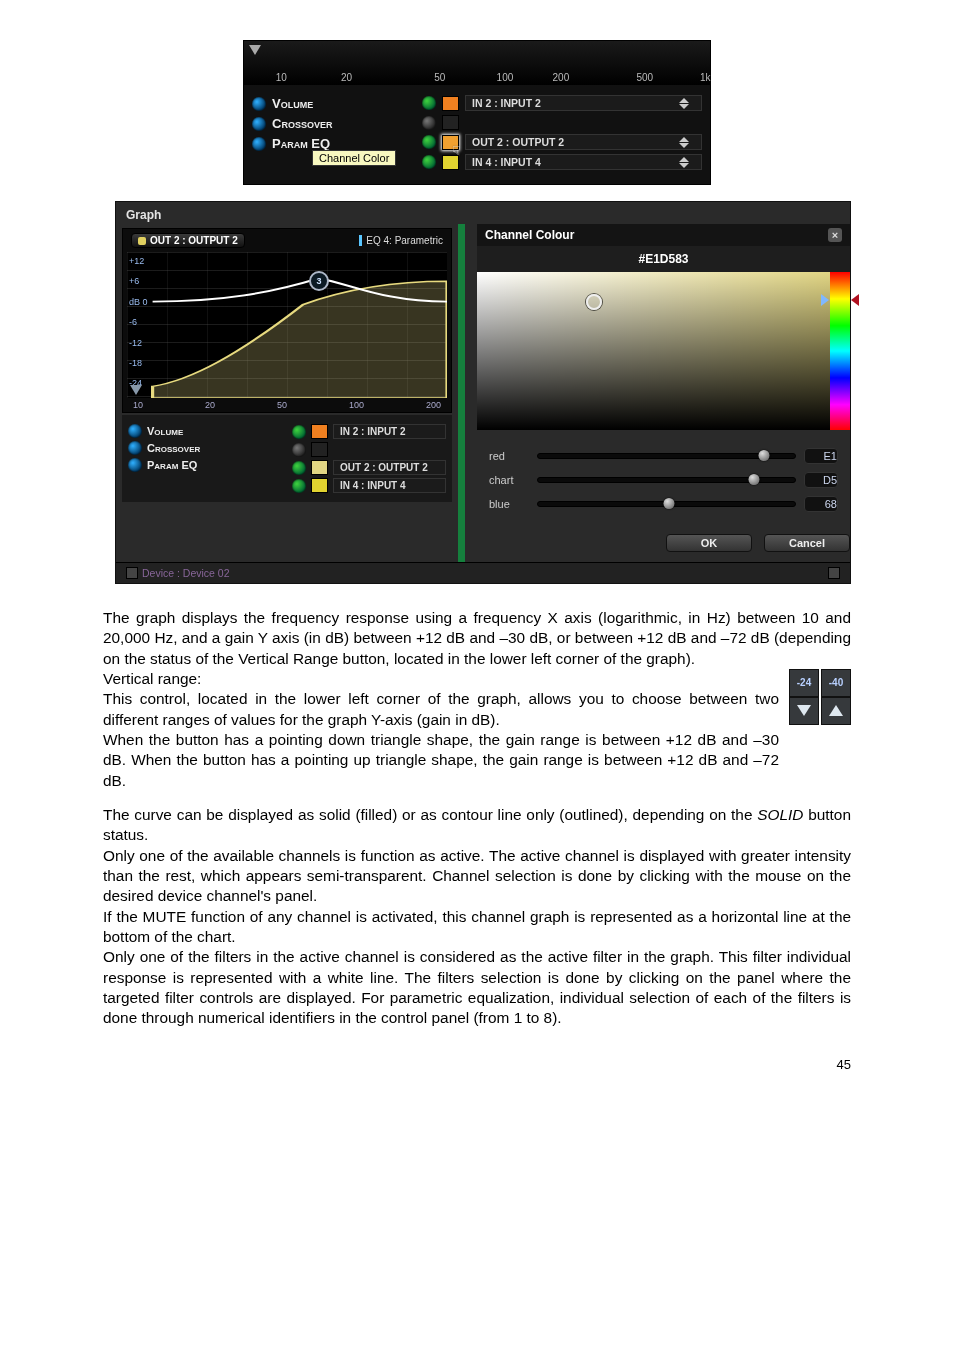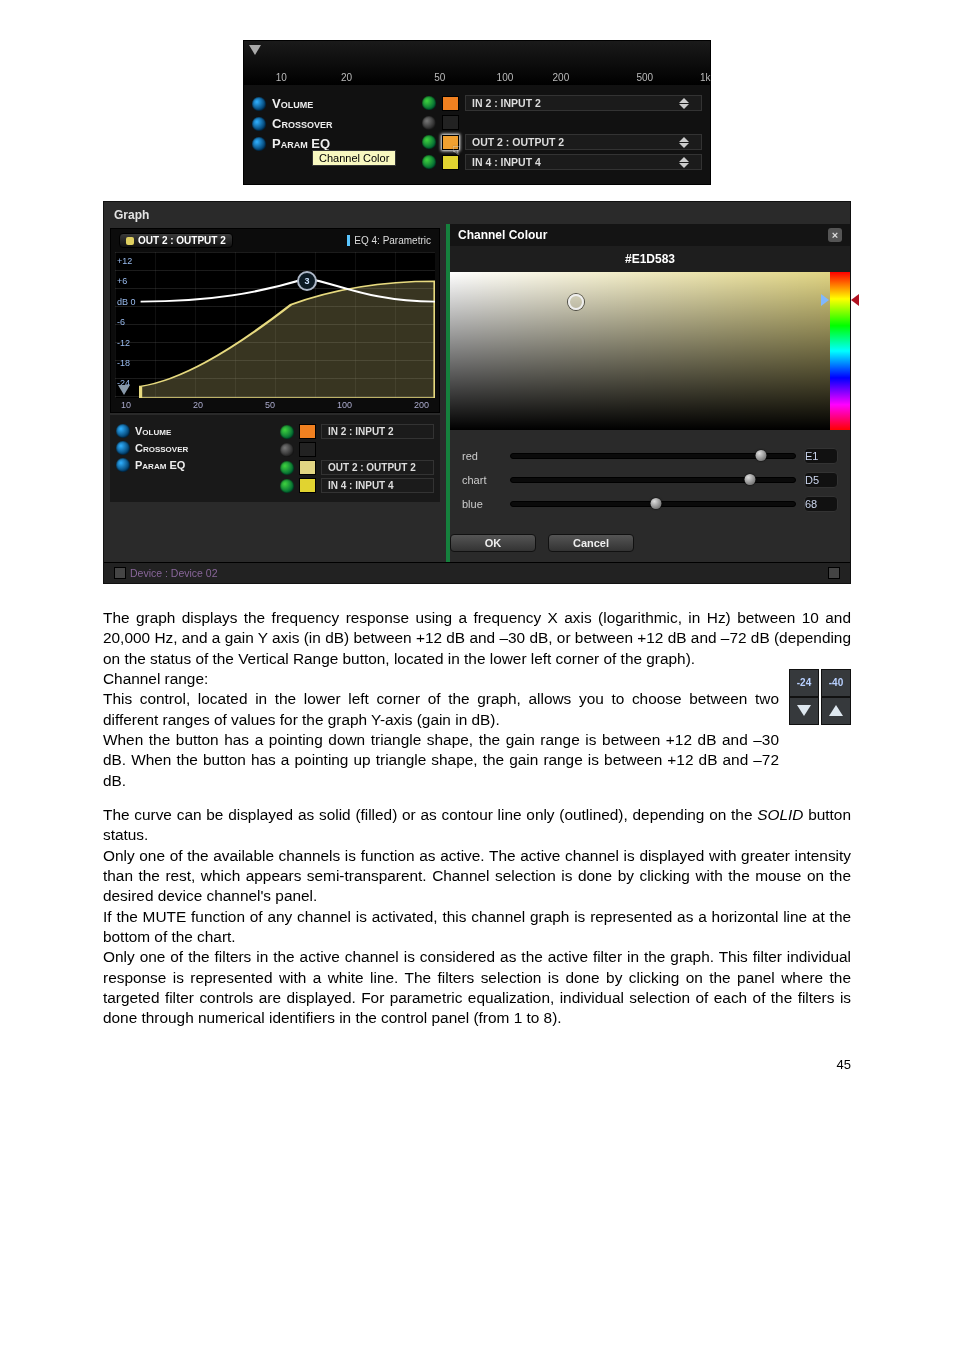--- a/index.html
+++ b/index.html
@@ -125,21 +125,21 @@
     color: #fff;
     text-shadow: 0 0 2px #000;
     pointer-events: none;
   }
 
   
   .shot2 {
     background: #2a2a2a;
     border: 1px solid #111;
     padding: 0;
-    margin: 0 0 24px 0;
+    margin: 0 0 24px 12px;
     font-family: Arial, sans-serif;
     color: #ddd;
     font-size: 11px;
   }
   .shot2 .topcaption {
     padding: 6px 10px 2px 10px;
     color: #e4e4e4;
     font-weight: bold;
     font-size: 12px;
     display: flex;
@@ -148,23 +148,24 @@
   }
   .shot2 .body {
     display: flex;
   }
   .shot2 .gpane {
     width: 330px;
     padding: 4px 6px 6px 6px;
   }
   .shot2 .cpane {
     flex: 1;
-    border-left: 4px solid #15803d;
+    border-left: 7px solid #15803d;
     display: flex;
     flex-direction: column;
+    padding-left: 12px;
   }
   .cpane .titlebar {
     background: #141414;
     color: #fff;
     padding: 4px 8px;
     font-weight: bold;
     font-size: 12px;
     display: flex;
     justify-content: space-between;
     align-items: center;
@@ -222,25 +223,25 @@
     flex:1; height:4px; border-radius:4px; background:#0a0a0a; border:1px solid #000;
     position:relative;
   }
   .cpane .sliders .srow .track .knob {
     position:absolute; top:-4px; width:11px;height:11px;border-radius:50%;
     background:radial-gradient(circle at 35% 30%, #ddd,#555);
     box-shadow:0 0 2px #000;
     transform: translateX(-50%);
   }
   .cpane .sliders .srow .val {
-    width:32px; text-align:left; background:#111;border:1px solid #333;border-radius:4px;
+    width:32px; text-align:right; background:#111;border:1px solid #333;border-radius:4px;
     color:#ccd6ee;font-size:11px;padding:1px 0;
   }
   .cpane .buttons {
-    display:flex; gap:12px; justify-content:flex-start; padding:8px 0 10px 0;
+    display:flex; gap:12px; justify-content:flex-end; padding:8px 0 10px 0;
   }
   .cpane .buttons .btn {
     min-width:64px;padding:2px 10px;border-radius:4px;
     background:linear-gradient(#555,#333);border:1px solid #111;color:#eee;
     font-size:11px;font-weight:bold;text-align:center;
   }
 
   .gpane .graphbox {
     background:#0c0c0c; border:1px solid #000; padding:4px 4px 2px 4px;
   }
@@ -530,21 +531,21 @@
       <span style="flex:1">Device : Device 02</span>
       <span class="scroll-ends"></span>
     </div>
   </div>
 
   <div class="bodytext">
     <p class="para">The graph displays the frequency response using a frequency X axis (logarithmic, in Hz) between 10 and 20,000 Hz, and a gain Y axis (in dB) between +12 dB and –30 dB, or between +12 dB and –72 dB (depending on the status of the Vertical Range button, located in the lower left corner of the graph).</p>
 
     <div class="vr-block">
       <div class="txt">
-        <span>Channel range:</span><br>
+        <span>Vertical range:</span><br>
         <span>This control, located in the lower left corner of the graph, allows you to choose between two different ranges of values for the graph Y-axis (gain in dB).</span><br>
         <span>When the button has a pointing down triangle shape, the gain range is between +12 dB and –30 dB. When the button has a pointing up triangle shape, the gain range is between +12 dB and –72 dB.</span>
       </div>
       <div>
         <div class="vr-thumb">
           <div class="cell">-24</div>
           <div class="cell">-40</div>
         </div>
         <div class="vr-thumb trirow">
           <div class="cell">

